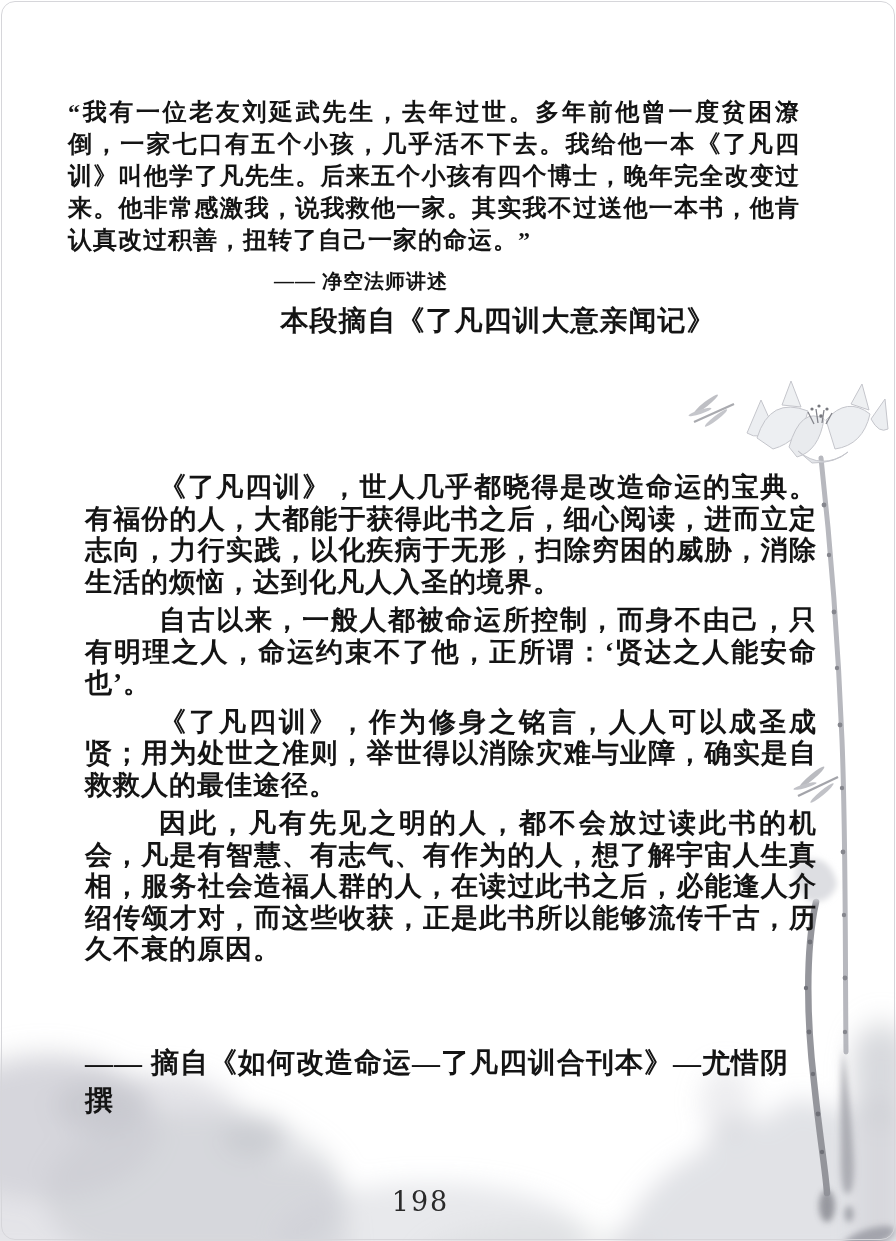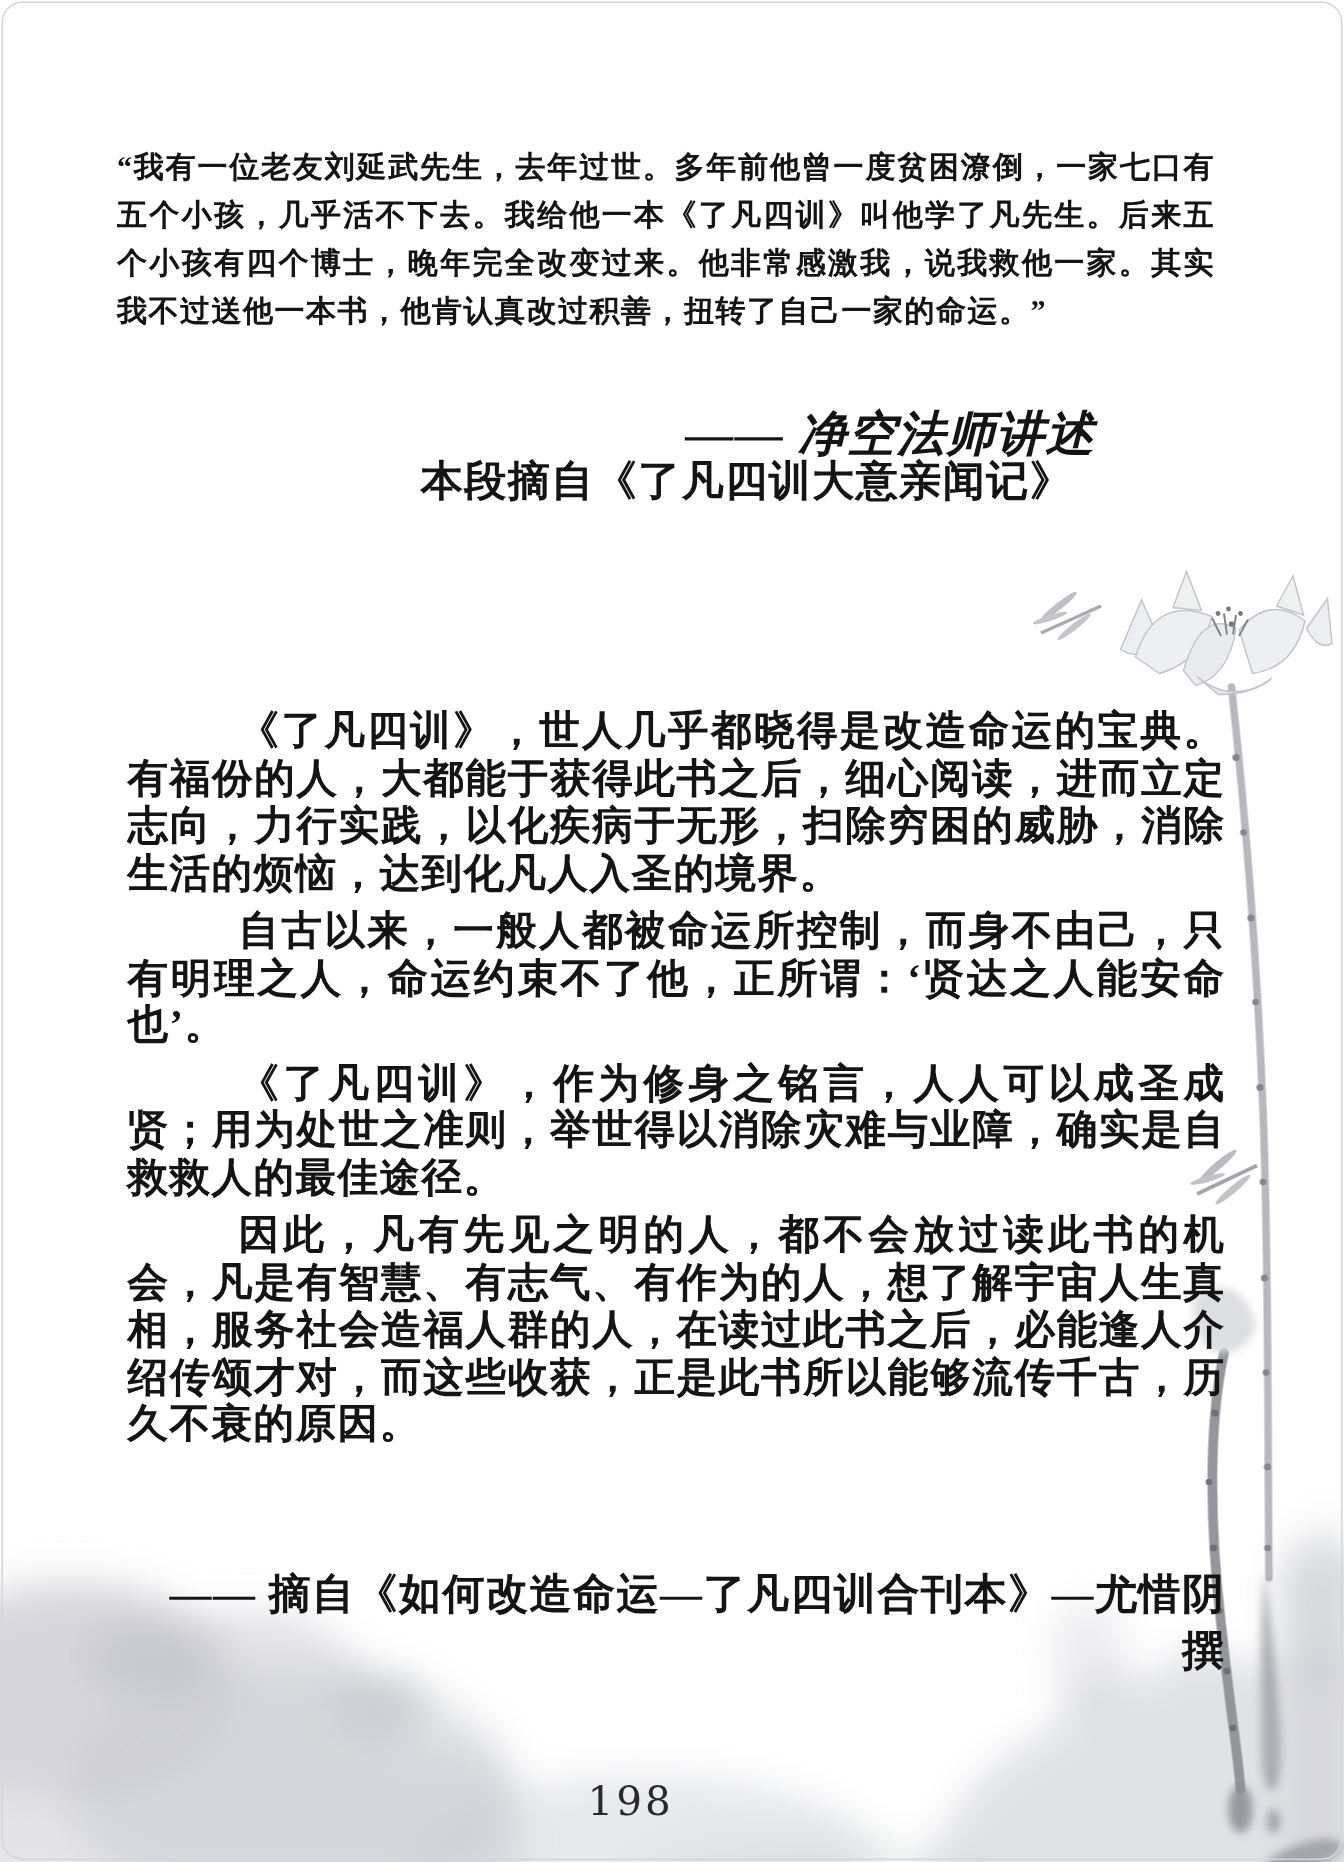--- a/index.html
+++ b/index.html
@@ -7,42 +7,42 @@
     width:896px;height:1241px;position:relative;overflow:hidden;
     background:#ffffff;
     font-family:"Liberation Serif","DejaVu Serif",serif;
     color:#141414;
   }
   .frame{position:absolute;inset:1px;border:1px solid #d6d6da;border-radius:14px;pointer-events:none;z-index:5;}
   .art{position:absolute;inset:0;z-index:0;}
   .content{position:absolute;inset:0;z-index:2;}
   .cn{font-weight:700;letter-spacing:1px;text-align:justify;}
   .quote-block{
-    position:absolute;left:78px;top:96px;width:732px;
-    font-size:20px;line-height:32px;
+    position:absolute;left:68px;top:96px;width:732px;
+    font-size:24px;line-height:32px;
   }
   .attr-1{
     position:absolute;right:122px;top:268px;width:500px;
-    font-size:32px;text-align:right;padding-right:44px;box-sizing:border-box;font-style:italic;
+    font-size:20px;padding-right:44px;box-sizing:border-box;
   }
   .attr-2{
     position:absolute;right:118px;top:302px;width:560px;
     font-size:28px;text-align:center;
   }
   .heading{
     position:absolute;left:85px;top:418px;
     font-size:33px;letter-spacing:4px;
   }
   .paragraphs{position:absolute;left:85px;top:472px;width:732px;}
   .para{
     font-size:27px;line-height:31.5px;text-indent:74px;margin:0 0 7px 0;
   }
   .closing-attr{
     position:absolute;left:85px;top:1044px;width:732px;
-    font-size:28px;text-align:right;letter-spacing:1px;
+    font-size:28px;text-align:left;letter-spacing:1px;
   }
   .page-number{
     position:absolute;left:0;top:1186px;width:841px;text-align:center;
     font-size:27px;font-weight:400;letter-spacing:2px;color:#2a2a2a;
     font-family:"DejaVu Serif",serif;
   }
 </style>
 </head>
 <body>
 

